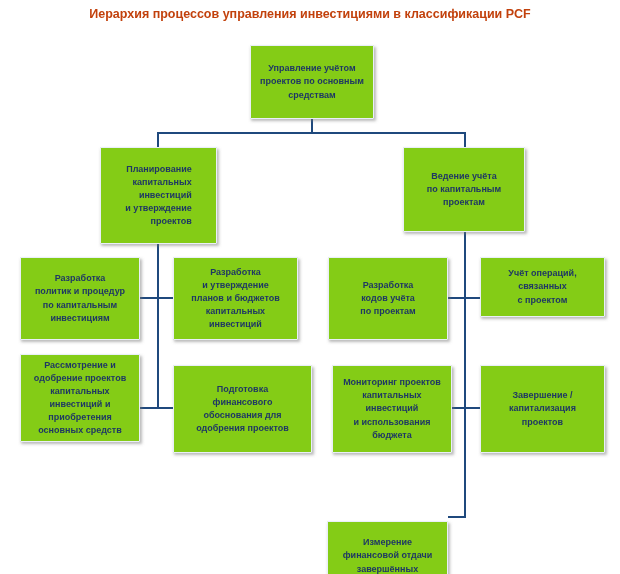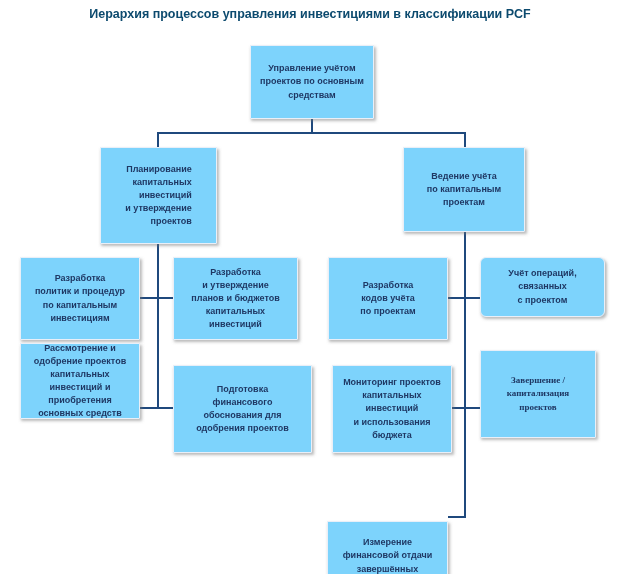--- a/index.html
+++ b/index.html
@@ -6,25 +6,25 @@
   .canvas{
     position:relative;
     width:620px;height:574px;
     background:#ffffff;
     font-family:"Liberation Sans", sans-serif;
     overflow:hidden;
   }
   .title{
     position:absolute;left:0;top:7px;width:620px;
     text-align:center;
-    font-size:12.5px;font-weight:bold;color:#0c4a6e;
+    font-size:12.5px;font-weight:bold;color:#c2410c;
   }
   .node{
     position:absolute;
-    background:#7dd3fc;
+    background:#84cc16;
     border:1px solid #e9eff8;
     border-radius:1px;
     box-shadow:1.5px 2px 3px rgba(120,120,120,0.5);
     display:flex;align-items:center;justify-content:center;
     text-align:center;
     color:#1f3864;
     font-weight:bold;
     font-size:9px;
     line-height:1.45;
     white-space:pre-line;
@@ -32,25 +32,25 @@
     padding:2px;
   }
   .conn{position:absolute;background:#1f497d;}
   
   .n-root{left:250px;top:45px;width:124px;height:74px;}
   .n-planning{left:100px;top:147px;width:117px;height:97px;text-align:right;}
   .n-accounting{left:403px;top:147px;width:122px;height:85px;text-align:center;}
   .n-policies{left:20px;top:257px;width:120px;height:83px;}
   .n-plans{left:173px;top:257px;width:125px;height:83px;}
   .n-codes{left:328px;top:257px;width:120px;height:83px;}
-  .n-operations{left:480px;top:257px;width:125px;height:60px;border-radius:6px;}
-  .n-review{left:20px;top:343px;width:120px;height:76px;}
+  .n-operations{left:480px;top:257px;width:125px;height:60px;}
+  .n-review{left:20px;top:354px;width:120px;height:88px;}
   .n-justification{left:173px;top:365px;width:139px;height:88px;}
   .n-monitoring{left:332px;top:365px;width:120px;height:88px;}
-  .n-completion{left:480px;top:350px;width:116px;height:88px;font-family:Liberation Serif, serif;}
+  .n-completion{left:480px;top:365px;width:125px;height:88px;}
   .n-measurement{left:327px;top:477px;width:121px;height:83px;margin-top:44px;}
   
   .c-root-stub{left:311px;top:119px;width:2px;height:14px;}
   .c-top-h{left:157px;top:132px;width:309px;height:2px;}
   .c-left-drop{left:157px;top:132px;width:2px;height:15px;}
   .c-right-drop{left:464px;top:132px;width:2px;height:15px;}
   .c-left-trunk{left:157px;top:232px;width:2px;height:177px;}
   .c-left-stub1{left:140px;top:297px;width:33px;height:2px;}
   .c-left-stub2{left:140px;top:407px;width:33px;height:2px;}
   .c-right-trunk{left:464px;top:232px;width:2px;height:286px;}

